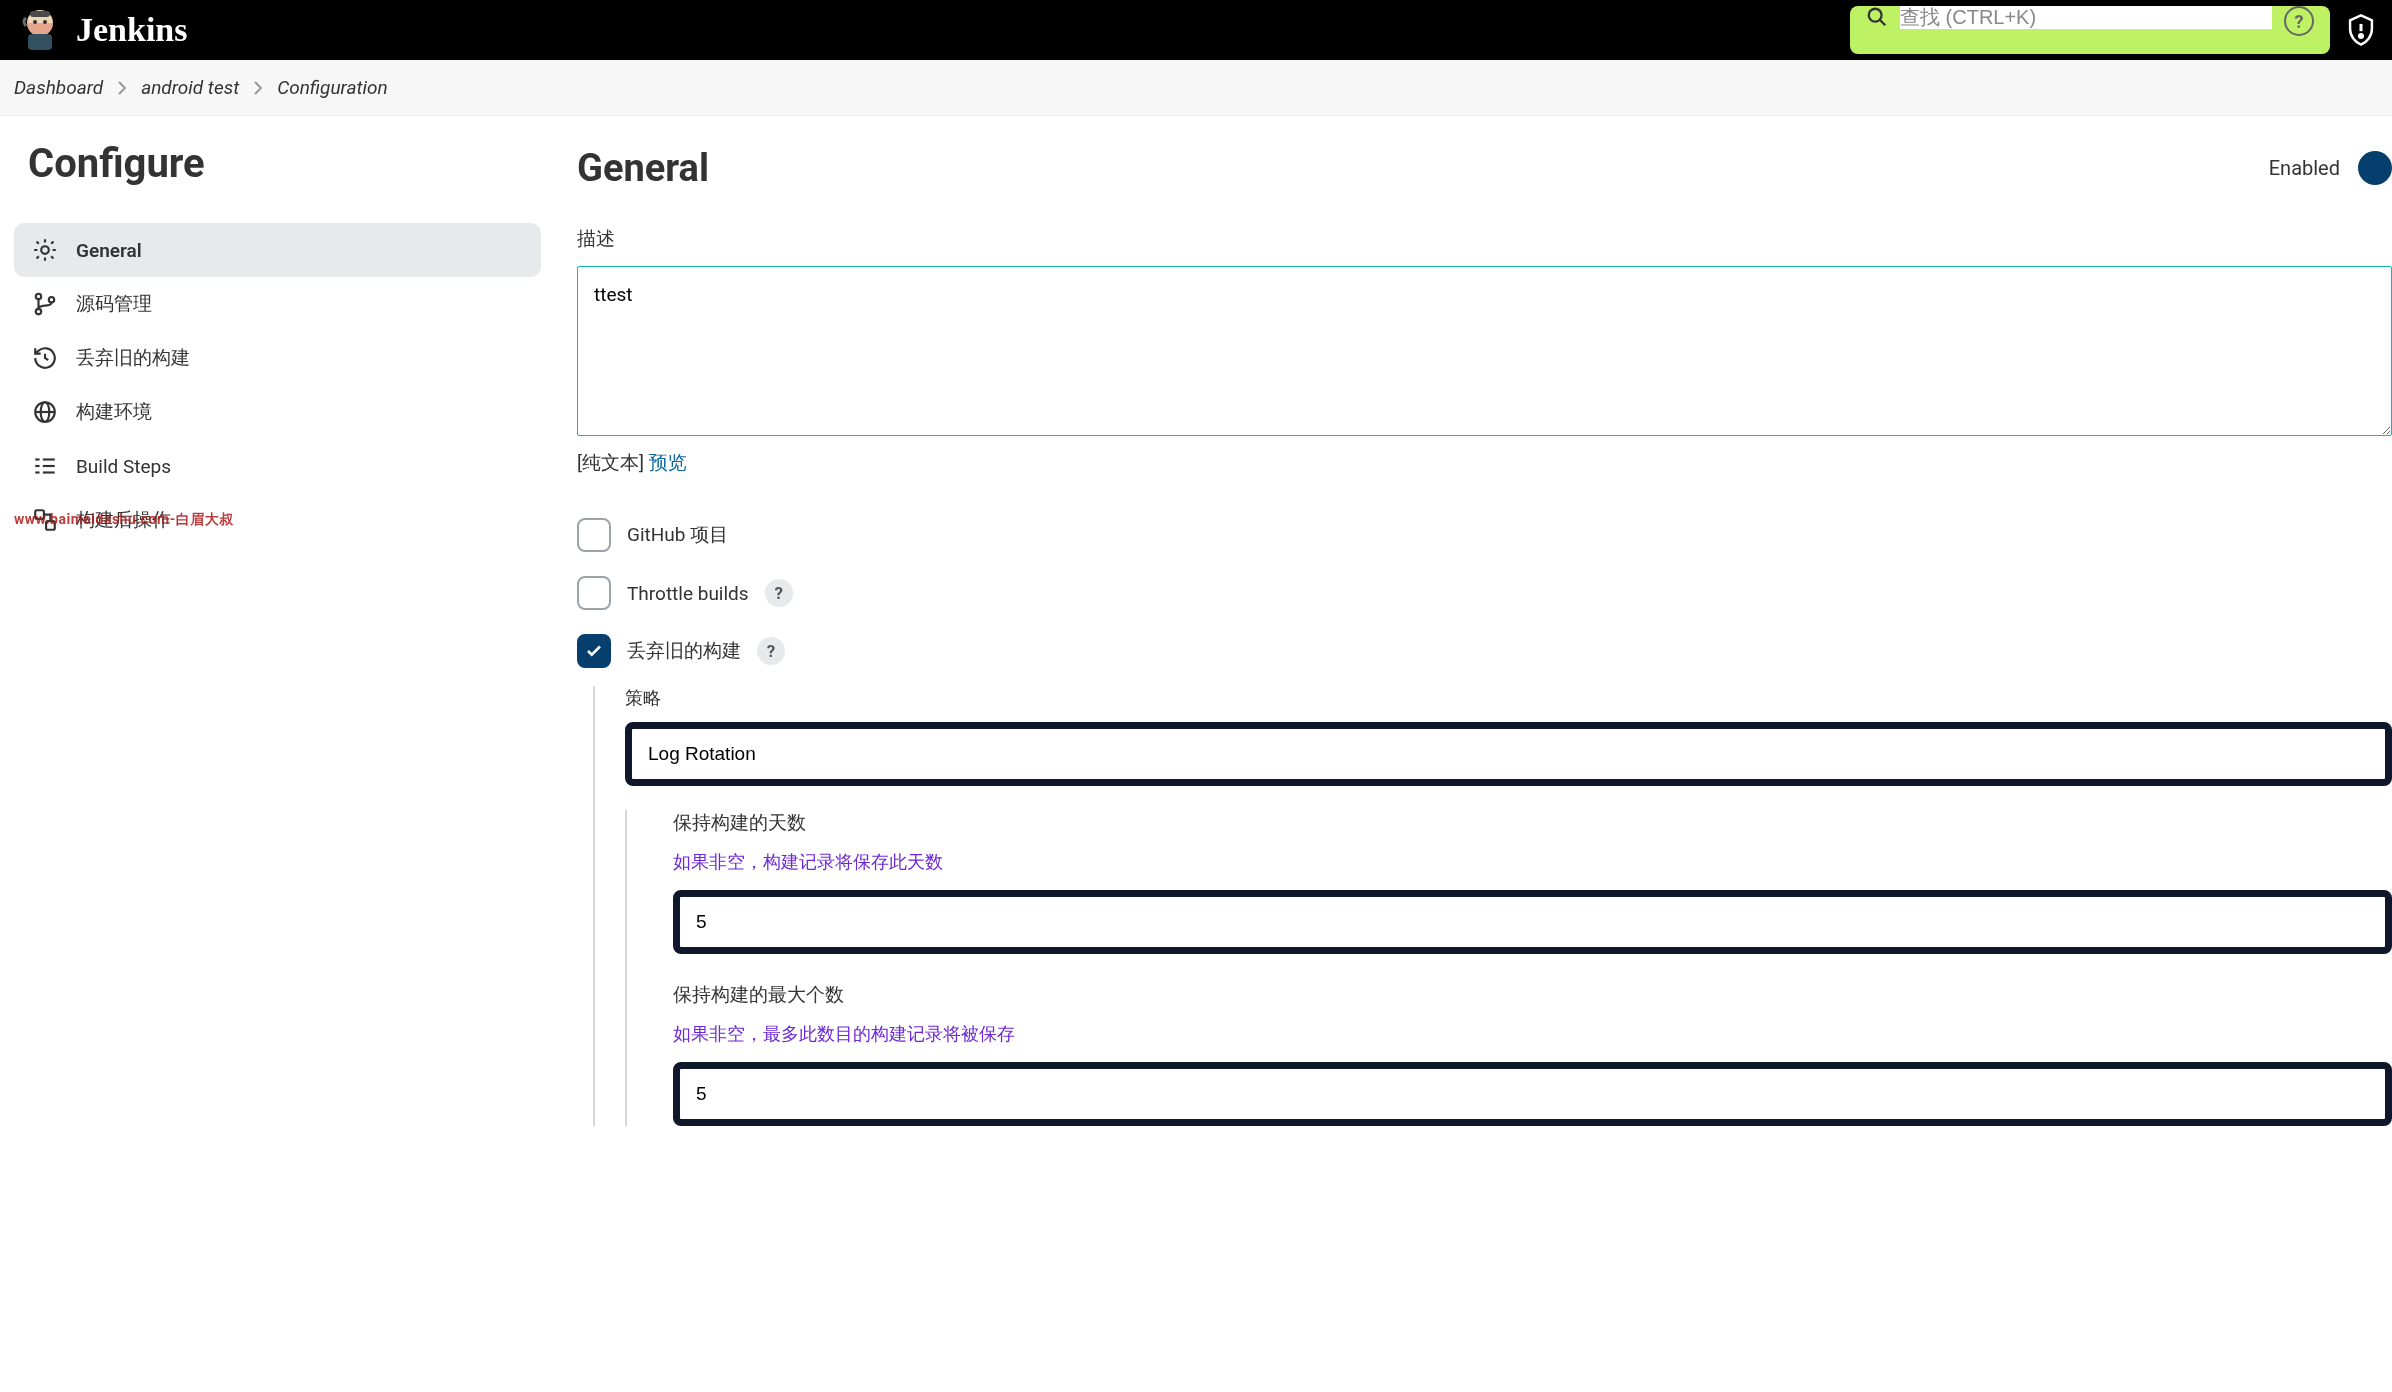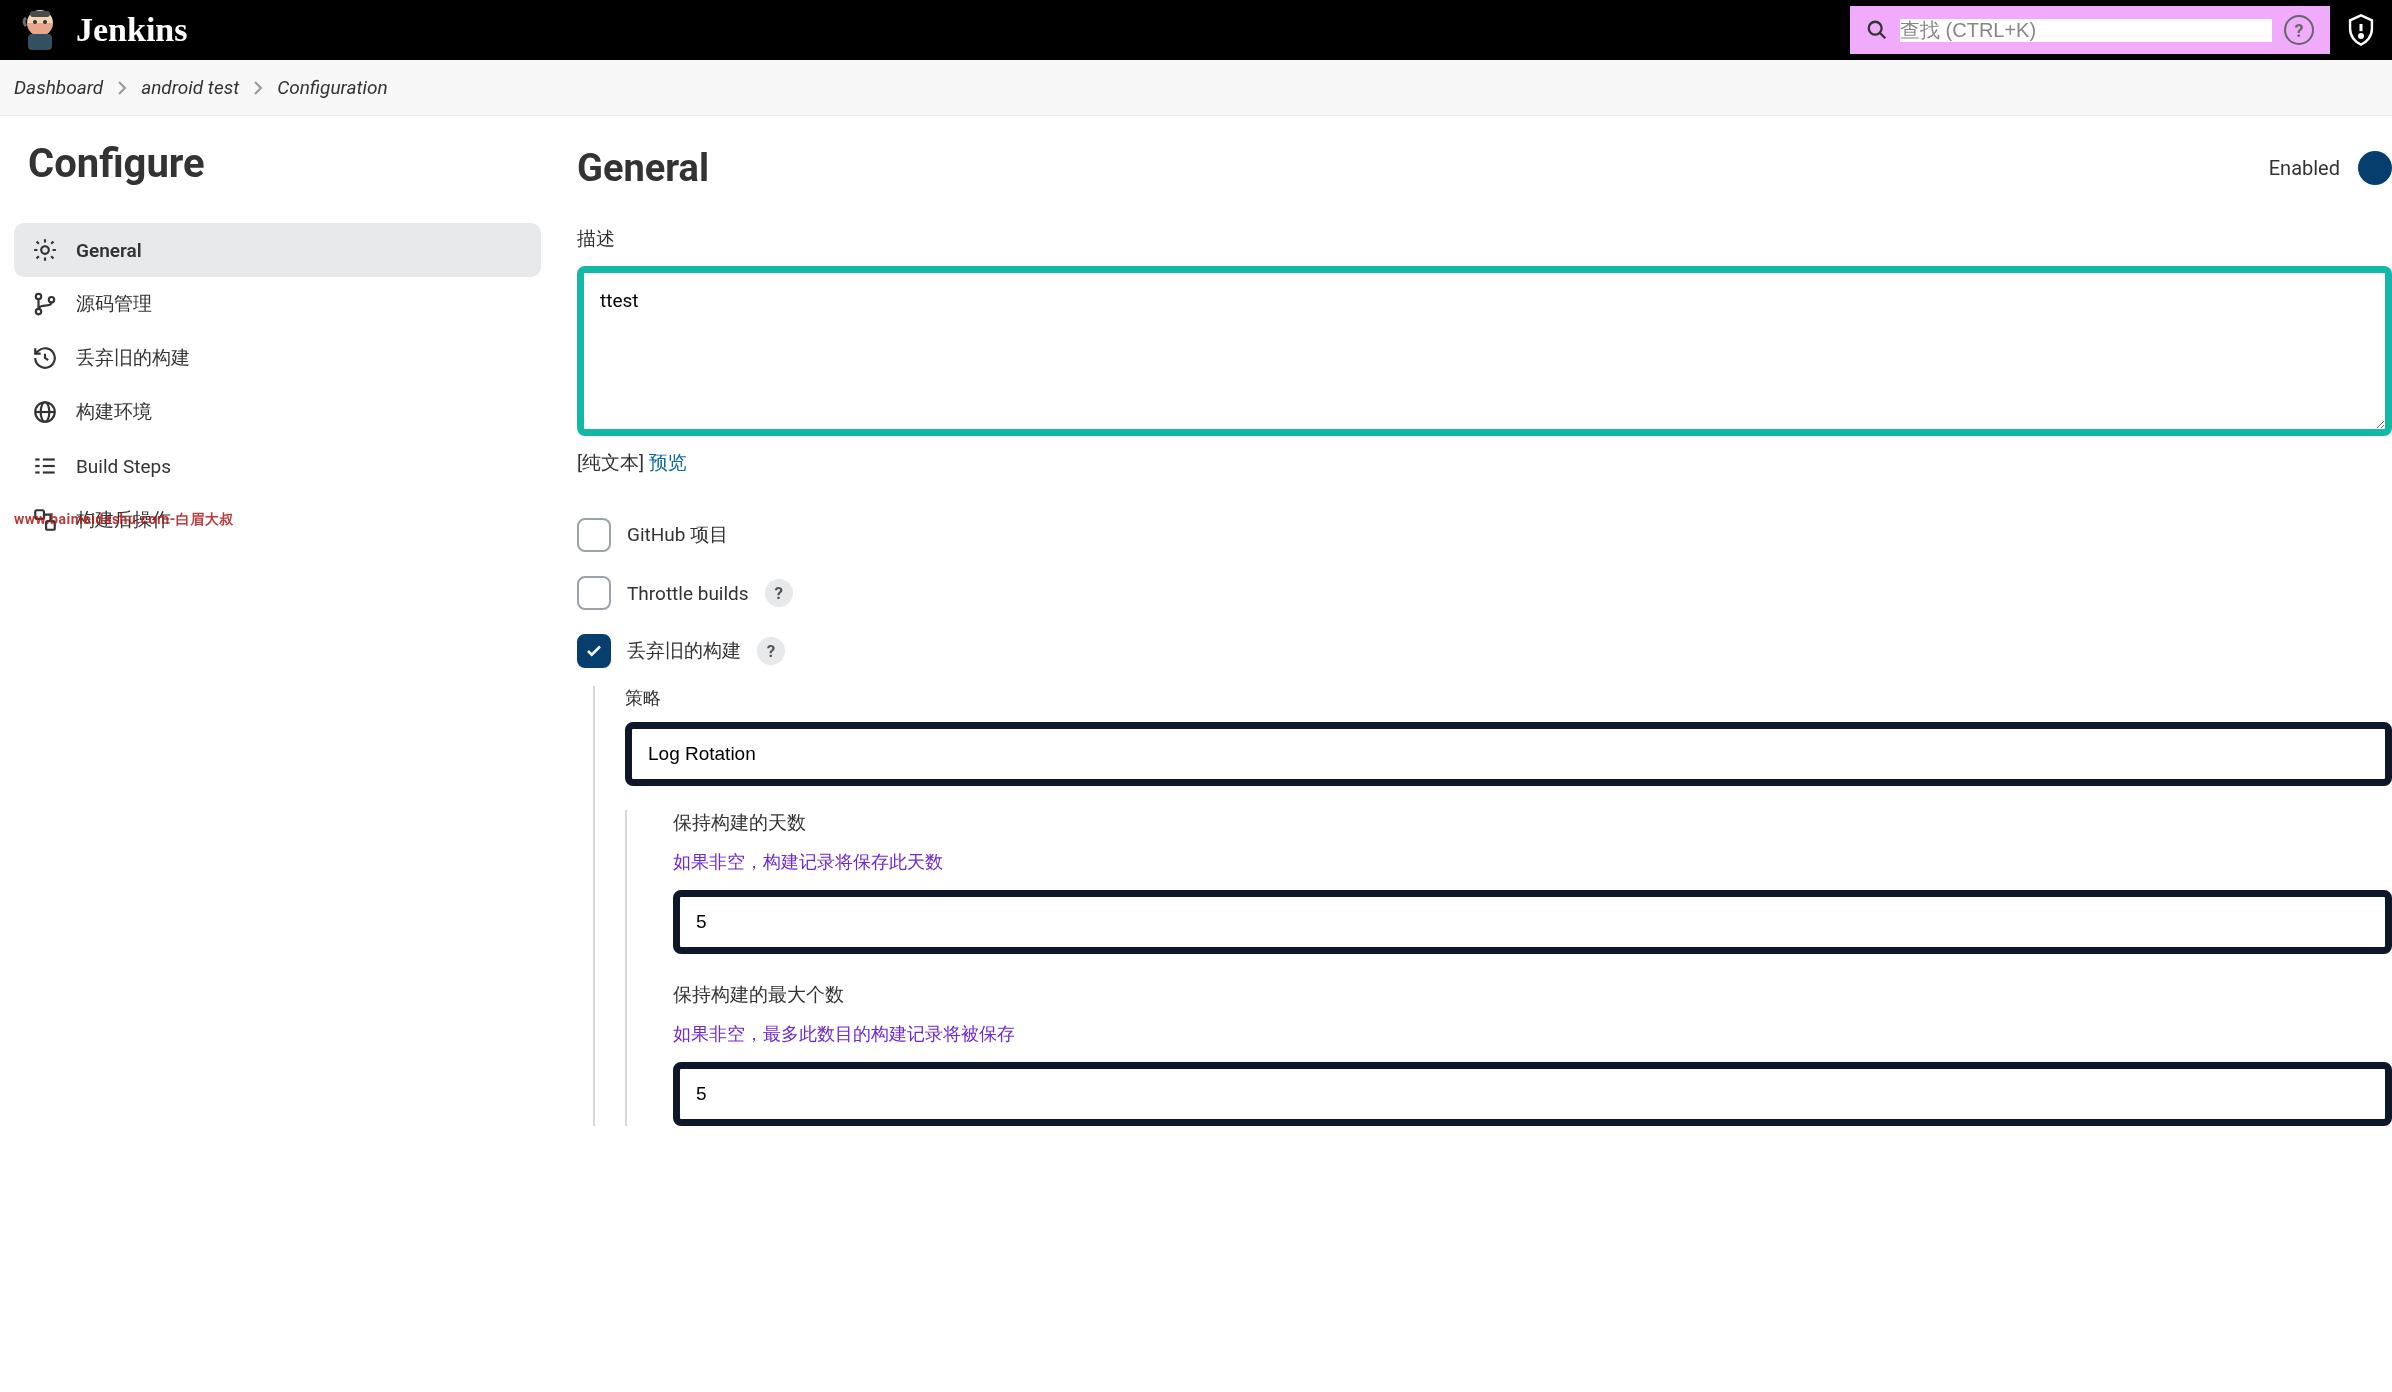--- a/index.html
+++ b/index.html
@@ -11,26 +11,26 @@
       display: flex;
       align-items: center;
       padding: 0 16px;
       justify-content: space-between;
     }
     .header-left { display: flex; align-items: center; gap: 12px; }
     .logo-icon { width: 48px; height: 48px; display:flex; align-items:center; justify-content:center;}
     .logo-text { color: #fff; font-size: 34px; font-weight: bold; font-family: Georgia, serif; }
     .header-right { display: flex; align-items: center; gap: 16px; }
     .search-box {
-      background: #f0abfc;
-      border-radius: 0;
+      background: #bef264;
+      border-radius: 8px;
       height: 48px;
       width: 480px;
       display: flex;
-      align-items: center;
+      align-items: flex-start;
       padding: 0 16px;
       gap: 12px;
     }
     .search-box input { border: none; outline: none; font-size: 20px; flex: 1; color: #333; }
     .search-box input::placeholder { color: #888; }
     .help-icon-circle {
       width: 30px; height: 30px; border: 2px solid #666; border-radius: 50%;
       display: flex; align-items: center; justify-content: center;
       font-size: 18px; color: #666; font-weight: bold;
     }
@@ -67,21 +67,21 @@
     .content { flex: 1; padding: 30px 0 30px 22px; }
     .content-header { display: flex; align-items: center; justify-content: space-between; margin-bottom: 36px; padding-right: 0; }
     .section-title { font-size: 38px; font-weight: bold; }
     .enabled-group { display: flex; align-items: center; gap: 18px; }
     .enabled-label { font-size: 20px; color: #333; }
     .toggle-knob { width: 34px; height: 34px; border-radius: 50%; background: #063f6e; }
     
     .form-label { font-size: 19px; color: #333; margin-bottom: 14px; display: block; }
     .hint-label { font-size: 18px; color: #6d28d9; margin-bottom: 16px; display: block; }
     .textarea {
-      width: 100%; min-height: 170px; border: 7px solid #14b8a6; border-radius: 8px;
+      width: 100%; min-height: 170px; border: 1px solid #14b8a6; border-radius: 2px;
       padding: 16px; font-size: 19px; resize: vertical; font-family: inherit;
       outline: none;
     }
     .format-line { margin-top: 10px; font-size: 19px; }
     .format-line .plain { color: #333; }
     .format-line .link { color: #0b6aa2; cursor: pointer; }
     
     .checkbox-row { display: flex; align-items: center; gap: 16px; margin-top: 24px; }
     .cb {
       width: 34px; height: 34px; border: 2px solid #9ba3a9; border-radius: 8px;

